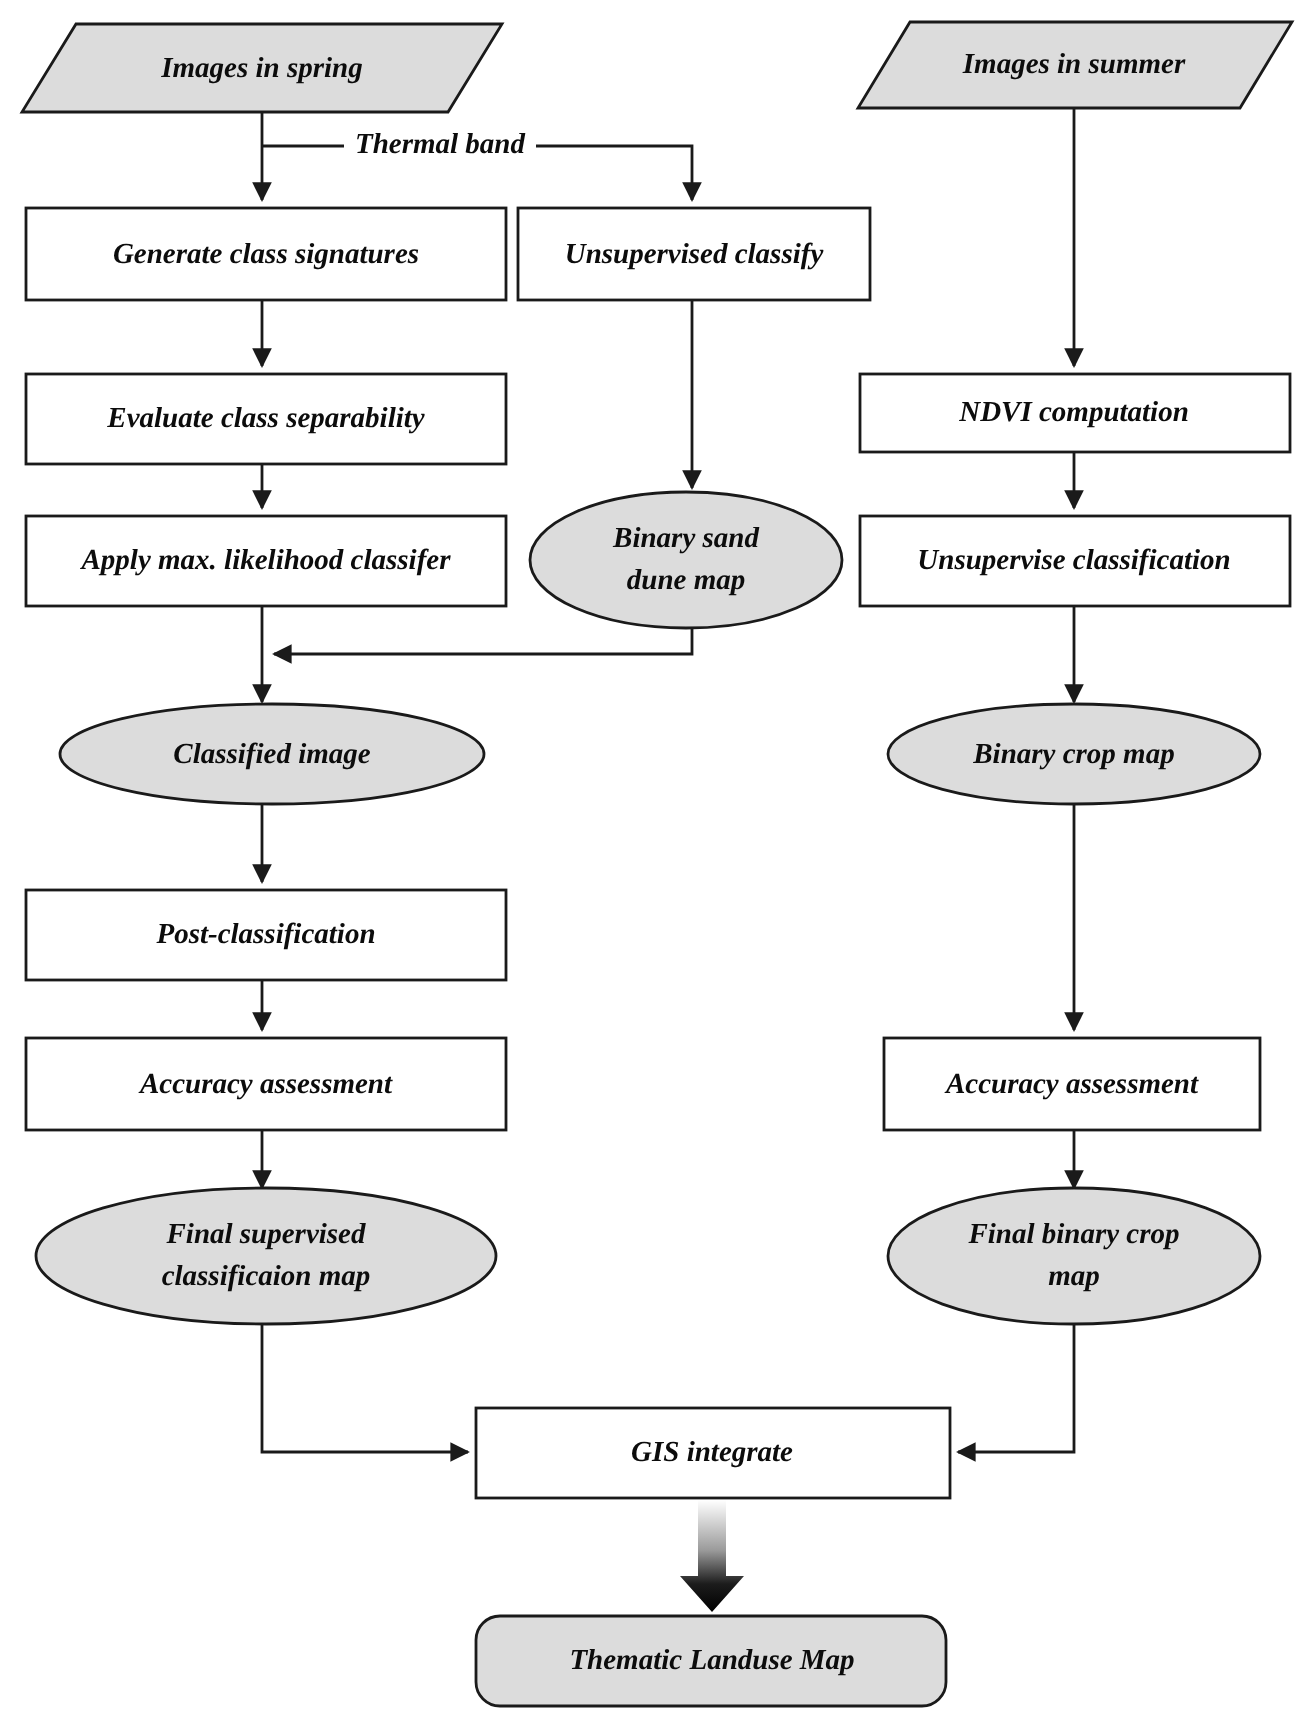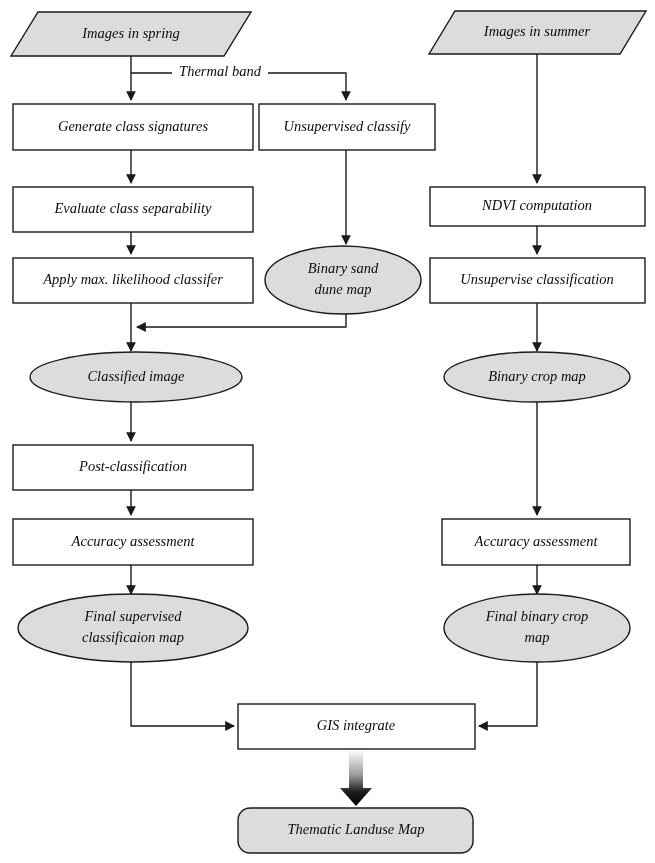--- a/index.html
+++ b/index.html
@@ -10,20 +10,21 @@
   body {
     width: 655px;
     height: 863px;
     font-family: "Liberation Serif", "DejaVu Serif", serif;
     overflow: hidden;
   }
   #flowchart-root {
     position: relative;
     width: 655px;
     height: 863px;
+    font-weight: bold;
   }
   svg.chart {
     display: block;
     width: 655px;
     height: 863px;
   }
   .node-shape {
     stroke: #1a1a1a;
     stroke-width: 1.4;
   }

